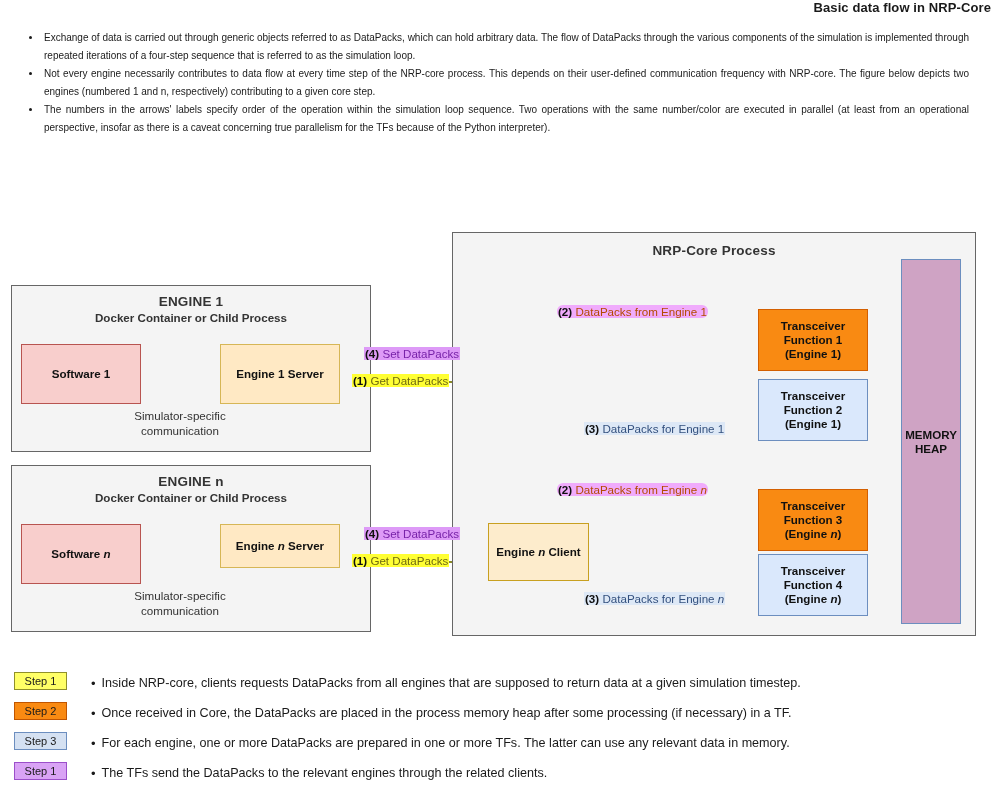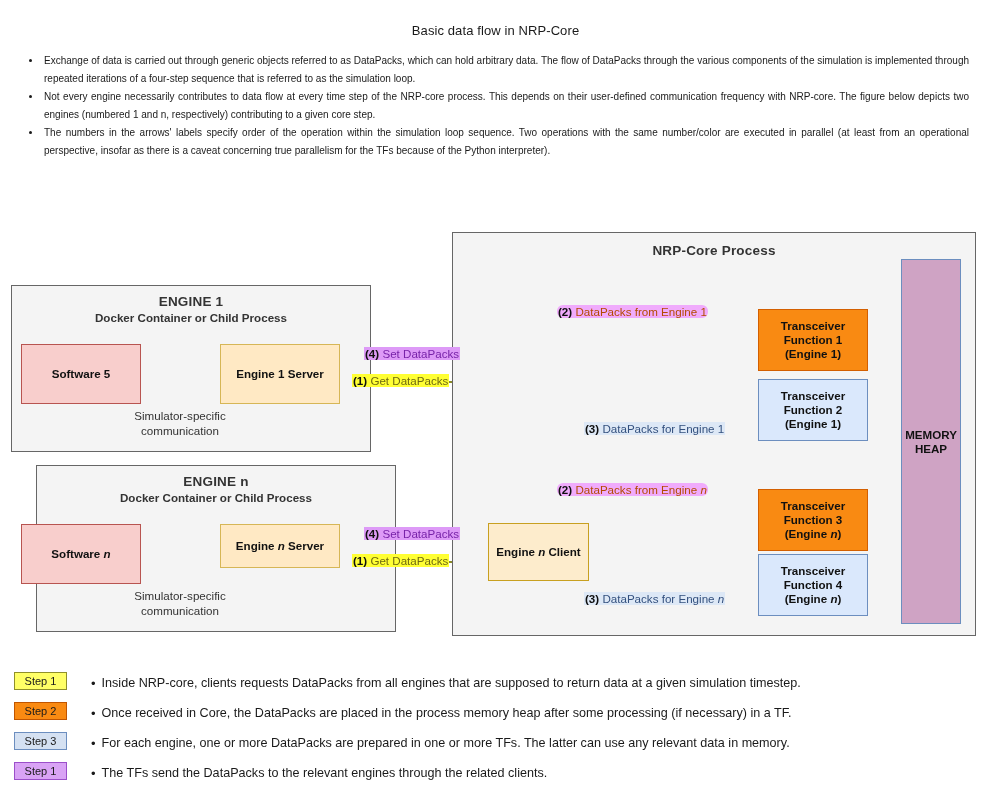--- a/index.html
+++ b/index.html
@@ -8,24 +8,24 @@
     width: 991px; height: 795px;
     background: #ffffff;
     font-family: "Liberation Sans", sans-serif;
     color: #1a1a1a;
     overflow: hidden;
     position: relative;
   }
 
   
   #doc-title {
-    text-align: center;
+    text-align: right;
     font-size: 13px;
-    font-weight: normal;
-    padding-top: 23px;
+    font-weight: bold;
+    padding-top: 0;
     letter-spacing: .1px;
   }
   #intro { margin: 14px 22px 0 22px; }
   #intro ul { margin:0; padding-left: 20px; list-style: disc; }
   #intro li {
     font-size: 10px;
     line-height: 17.6px;
     text-align: justify;
     margin-bottom: 1px;
     padding-left: 2px;
@@ -180,31 +180,31 @@
     <line x1="900" y1="359" x2="869" y2="359" stroke="#6c8ebf" stroke-width="2" marker-end="url(#ah-blue)"></line>
 
     <path d="M754,371 L592,340" fill="none" stroke="#6c8ebf" stroke-width="2" marker-end="url(#ah-blue)"></path>
   </svg>
 
   <div class="panel" style="left:11px; top:60px; width:360px; height:167px;">
     <div class="panel-title" style="margin-top:8px;">ENGINE 1</div>
     <div class="panel-sub">Docker Container or Child Process</div>
   </div>
   <div class="node n-software" style="left:21px; top:119px; width:120px; height:60px;">
-    <span>Software 5</span>
+    <span>Software 1</span>
   </div>
   <div class="node n-server" style="left:220px; top:119px; width:120px; height:60px;">
     <span>Engine 1 Server</span>
   </div>
   <div class="note" style="left:110px; top:183px; width:140px;">
     <div>Simulator-specific</div>
     <div>communication</div>
   </div>
 
-  <div class="panel" style="left:11px; top:240px; width:360px; height:167px;margin-left:25px;">
+  <div class="panel" style="left:11px; top:240px; width:360px; height:167px;">
     <div class="panel-title" style="margin-top:8px;">ENGINE n</div>
     <div class="panel-sub">Docker Container or Child Process</div>
   </div>
   <div class="node n-software" style="left:21px; top:299px; width:120px; height:60px;">
     <span><span>Software </span><i>n</i></span>
   </div>
   <div class="node n-server" style="left:220px; top:299px; width:120px; height:44px;">
     <span><span>Engine </span><i>n</i><span> Server</span></span>
   </div>
   <div class="note" style="left:110px; top:363px; width:140px;">

